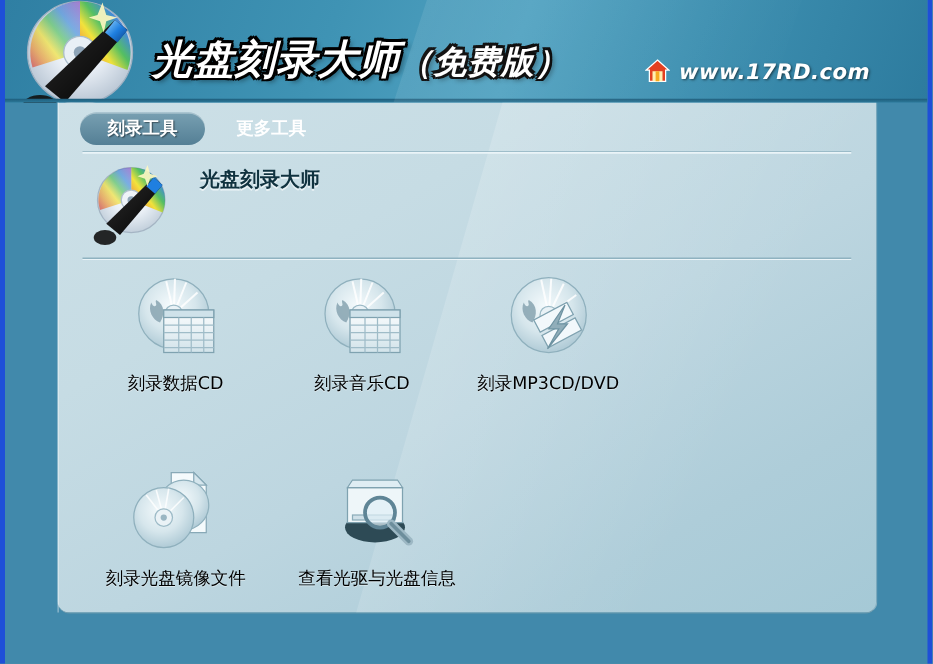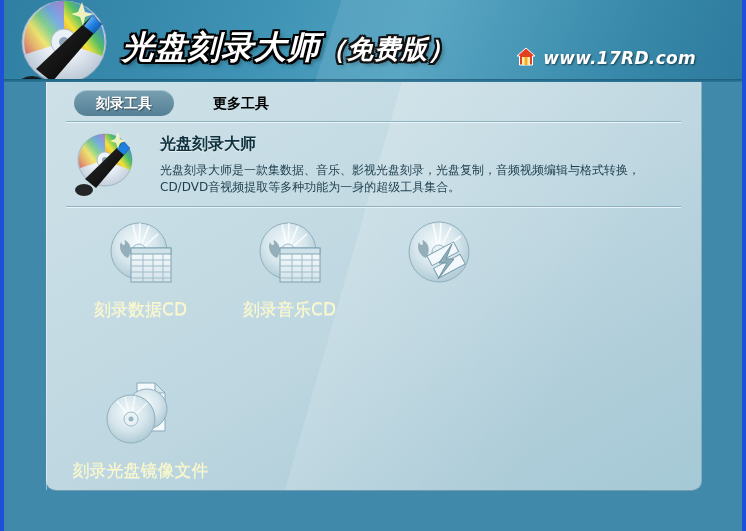--- a/index.html
+++ b/index.html
@@ -67,24 +67,24 @@
     content:"";position:absolute;left:290px;top:-80px;width:420px;height:620px;
     background:linear-gradient(100deg,rgba(255,255,255,.18),rgba(255,255,255,0) 60%);
     transform:skewX(-16deg);pointer-events:none;
   }
   
   .panel-left-edge{
     position:absolute;left:42px;top:82px;width:1px;height:408px;
     background:rgba(255,255,255,.45);
   }
   
-  .tabs{position:absolute;left:70px;top:90px;height:26px;display:flex;align-items:center;gap:17px;}
+  .tabs{position:absolute;left:60px;top:90px;height:26px;display:flex;align-items:center;gap:3px;}
   .tab{
     height:26px;line-height:26px;padding:0 22px;
-    font-size:14px;font-weight:bold;color:#000000;
+    font-size:14px;font-weight:bold;color:#ffffff;
     border-radius:13px;white-space:nowrap;cursor:pointer;
   }
   .tab.active{
     background:linear-gradient(180deg,#78a0b2,#547f95);
     color:#ffffff;
     text-shadow:1px 1px 1px rgba(0,0,0,.45);
     box-shadow:inset 0 1px 0 rgba(255,255,255,.35);
   }
   
   .divider{
@@ -109,21 +109,21 @@
   .grid{position:absolute;left:62px;top:218px;width:615px;}
   .row{display:flex;}
   .row1 .cell{width:149px;}
   .row2 .cell{width:149px;}
   .cell{
     display:flex;flex-direction:column;align-items:center;
     cursor:pointer;user-select:none;
   }
   .cell .ic{width:72px;height:72px;display:block;}
   .cell .lbl{
-    margin-top:8px;font-size:17px;color:#fef9c3;white-space:nowrap;
+    margin-top:8px;font-size:14px;color:#000000;white-space:nowrap;
     text-shadow:0 1px 0 rgba(255,255,255,.45);
   }
   .row2{margin-top:58px;gap:12px;}
   .row2 .cell.wide{width:149px;}
 </style>
 </head>
 <body>
 
 <div id="app">
 
@@ -224,21 +224,20 @@
         <path d="M34 4 A26 26 0 0 0 9 38 L34 30 Z" fill="url(#rainbow2)" opacity=".6"></path>
         <circle cx="34" cy="30" r="8" fill="#eef3f8" stroke="#b0c0cd"></circle>
         <circle cx="34" cy="30" r="3" fill="#90a5b7"></circle>
         <path d="M52 12 l7 6 -34 40 -11 -9 Z" fill="url(#penG2)"></path>
         <path d="M52 12 l7 6 -6 7 -7 -6 Z" fill="#1f7fe0"></path>
         <ellipse cx="13" cy="60" rx="9" ry="6" fill="#111" opacity=".9"></ellipse>
         <path d="M44 9 l3 -7 2 7 6 2 -6 2 -2 6 -2 -6 -6 -2 Z" fill="#fff8c0" opacity=".9"></path>
       </svg>
     </div>
     <div class="intro-title">光盘刻录大师</div>
-    <div class="intro-desc">光盘刻录大师是一款集数据、音乐、影视光盘刻录，光盘复制，音频视频编辑与格式转换，CD/DVD音视频提取等多种功能为一身的超级工具集合。</div>
   </div>
 
   <div class="divider bottom"></div>
 
   <div class="grid">
 
     <div class="row row1">
 
       <div class="cell">
         <span class="ic">
@@ -319,20 +318,21 @@
             </g>
             <circle cx="36" cy="34" r="7" fill="#e9f2f6" stroke="#9dbbc7"></circle>
             <path d="M20 22 c7 4 7 12 3 18 c-6 -2 -10 -10 -7 -16 c1 3 3 4 4 2 c0 -2 -1 -3 0 -4Z" fill="#8ca7b4" opacity=".9"></path>
             <g transform="rotate(-28 42 42)">
               <rect x="28" y="30" width="30" height="11" fill="#f2f8fb" stroke="#7fa2b0"></rect>
               <rect x="28" y="44" width="30" height="11" fill="#f2f8fb" stroke="#7fa2b0"></rect>
             </g>
             <path d="M49 26 l-13 19 8 0 -9 16 16 -20 -8 0 Z" fill="#91aeba" stroke="#6e93a2" stroke-width="1"></path>
           </svg>
         </span>
+        <span class="lbl">刻录MP3CD/DVD</span>
       </div>
 
 
     </div>
 
     <div class="row row2">
 
       <div class="cell wide">
         <span class="ic">
           <svg width="72" height="72" viewBox="0 0 72 72">
@@ -347,18 +347,32 @@
               <line x1="26" y1="40" x2="42" y2="24"></line>
                 <line x1="26" y1="40" x2="12" y2="22"></line>
             </g>
             <circle cx="26" cy="40" r="7" fill="#eaf2f6" stroke="#9dbbc7"></circle>
             <circle cx="26" cy="40" r="2.5" fill="#9ab6c3"></circle>
           </svg>
         </span>
         <span class="lbl">刻录光盘镜像文件</span>
       </div>
 
+      <div class="cell wide">
+        <span class="ic">
+          <svg width="72" height="72" viewBox="0 0 72 72">
+            <ellipse cx="34" cy="48" rx="24" ry="12" fill="#2d4a55"></ellipse>
+            <path d="M12 16 h44 v28 h-44 Z" fill="#eef6f9" stroke="#7fa2b0"></path>
+            <path d="M12 16 h44 l-4 -6 h-36 Z" fill="#dfedf3" stroke="#7fa2b0"></path>
+            <rect x="16" y="38" width="34" height="4" fill="#cfe0e8" stroke="#8cadba"></rect>
+            <circle cx="38" cy="36" r="12" fill="#dff0f7" fill-opacity=".7" stroke="#5f8596" stroke-width="3"></circle>
+            <path d="M47 45 l14 14" stroke="#9db8c4" stroke-width="7" stroke-linecap="round"></path>
+            <path d="M47 45 l14 14" stroke="#6d8e9c" stroke-width="3" stroke-linecap="round"></path>
+          </svg>
+        </span>
+        <span class="lbl">查看光驱与光盘信息</span>
+      </div>
 
 
     </div>
   </div>
 
 </div>
 
 </body></html>

